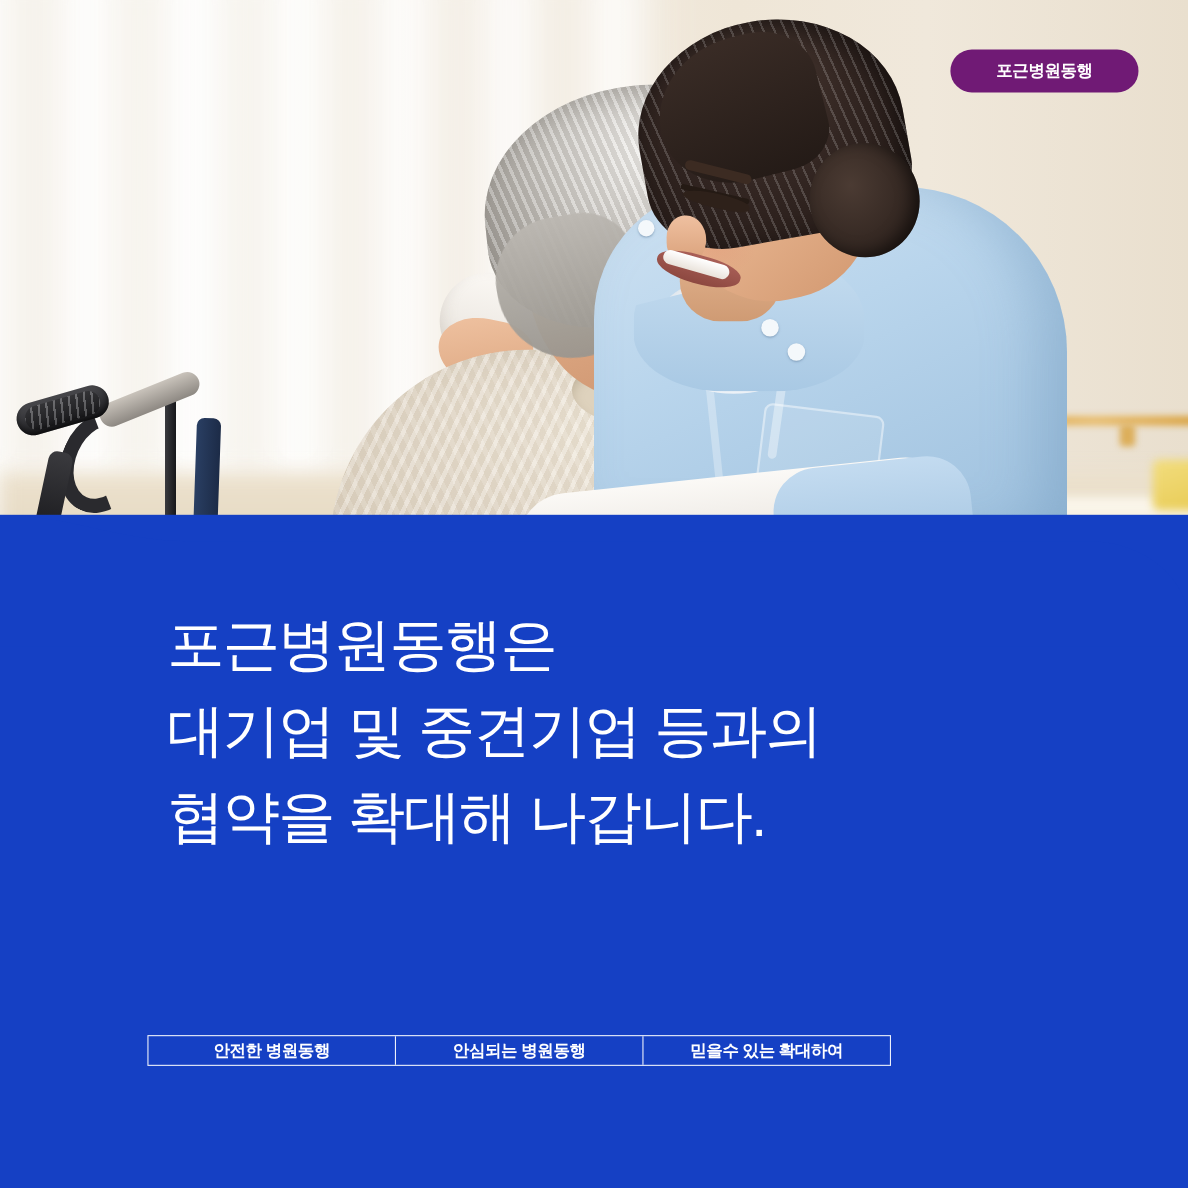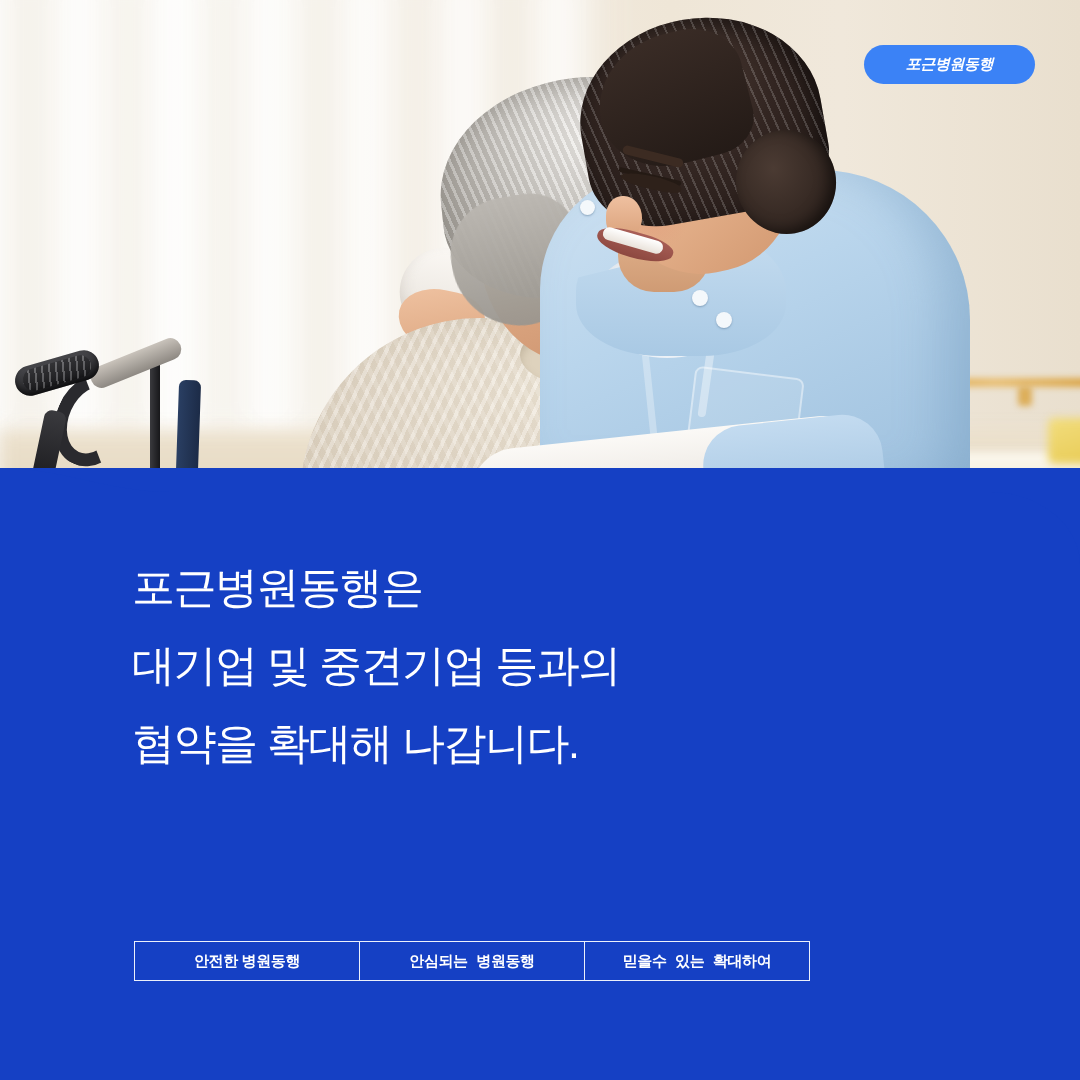--- a/index.html
+++ b/index.html
@@ -307,52 +307,52 @@
   }
   .panel-curve {
     position:absolute; left:0; top:0; width:1080px; height:120px;
     overflow:hidden;
   }
   .panel-curve svg { display:block; width:1080px; height:120px; }
 
   
   .badge {
     position:absolute; left:864px; top:45px; width:171px; height:39px;
-    background:#3b82f6; border-radius:20px;
+    background:#701a75; border-radius:20px;
     display:flex; align-items:center; justify-content:center;
-    color:#ffffff; font-size:15px; font-weight:bold; letter-spacing:-0.4px;font-style:italic;
+    color:#ffffff; font-size:15px; font-weight:bold; letter-spacing:-0.4px;
   }
 
   
   .headline {
-    position:absolute; left:132px; top:548px; width:860px;
+    position:absolute; left:152px; top:548px; width:860px;
     color:#ffffff;
-    font-size:43px; font-weight:300; line-height:78px;
+    font-size:52px; font-weight:300; line-height:78px;
     letter-spacing:-1.5px;
     white-space:pre-line;
   }
   .body-copy {
     position:absolute; left:134px; top:848px; width:820px;
     color:#ffffff;
     font-size:18px; font-weight:600; line-height:31px;
     letter-spacing:-0.5px;
     white-space:pre-line;
   }
 
   
   .tagbox {
-    position:absolute; left:134px; top:941px; width:676px; height:40px;
+    position:absolute; left:134px; top:941px; width:676px; height:28px;
     border:1px solid rgba(255,255,255,.92);
     display:flex;
   }
   .tag {
     flex:1; display:flex; align-items:center; justify-content:center;
     color:#ffffff; font-size:15px; font-weight:bold; letter-spacing:-0.4px;
   }
-  .tag + .tag { border-left:1px solid rgba(255,255,255,.92);font-family:Liberation Mono, monospace; }
+  .tag + .tag { border-left:1px solid rgba(255,255,255,.92); }
 </style>
 </head>
 <body>
 
 <div id="stage">
 
   <div class="photo">
     <div class="bg-wall"></div>
     <div class="bg-window"></div>
     <div class="bg-floor"></div>

